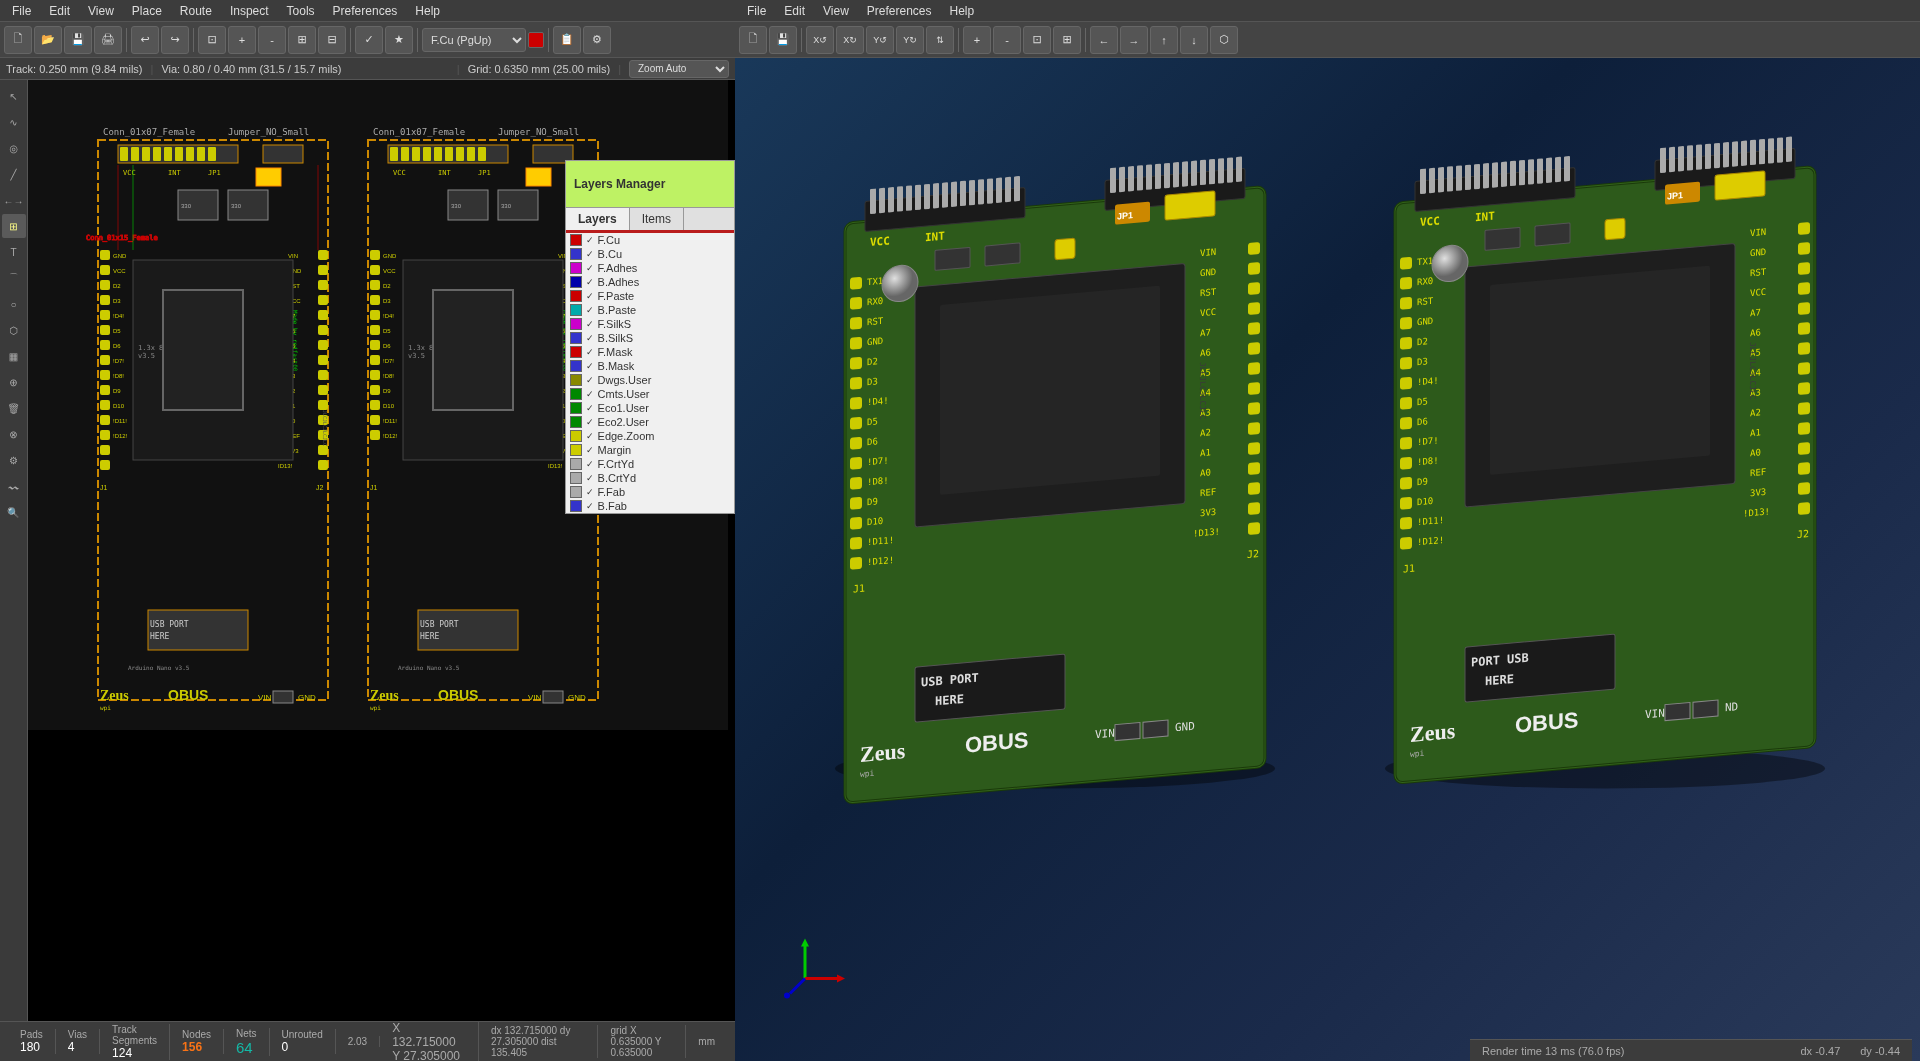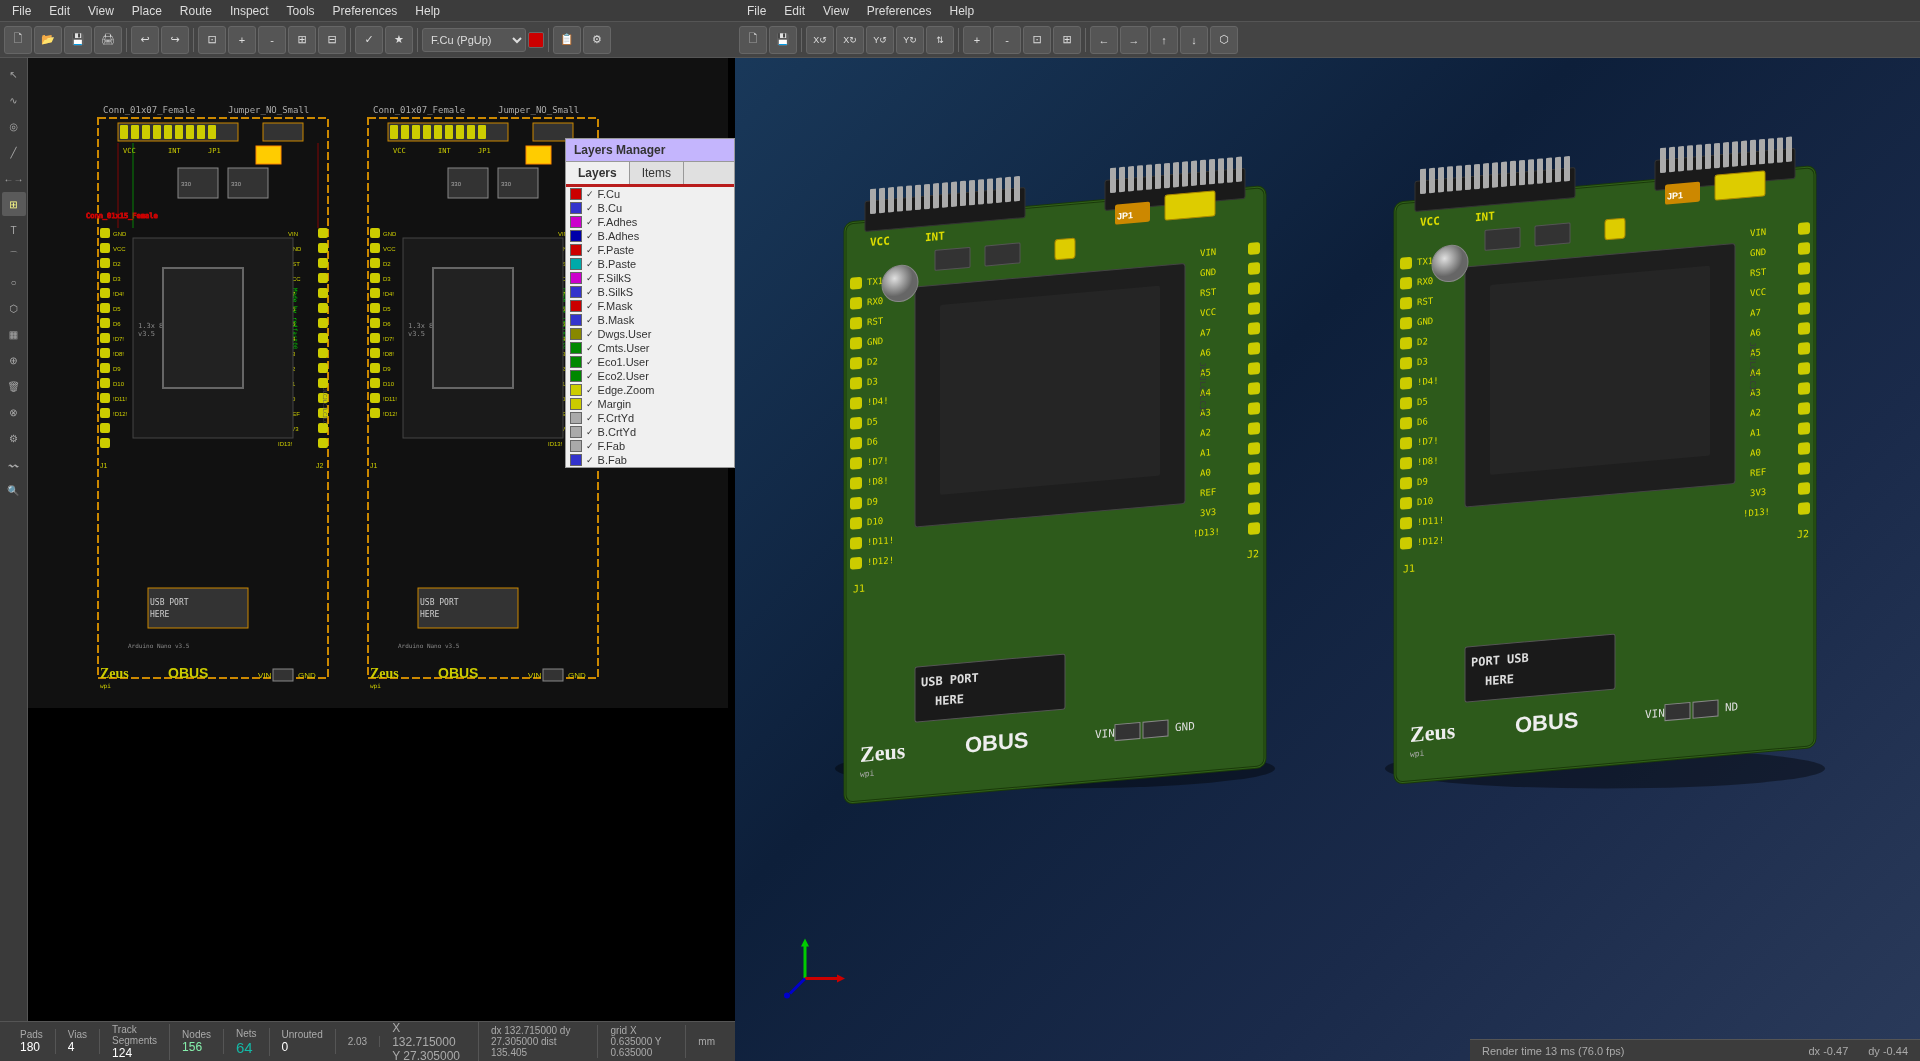--- a/index.html
+++ b/index.html
@@ -44,21 +44,21 @@
     .side-btn.active { background: #5a5a5a; color: #fff; }
 
     
     .pcb-canvas { flex: 1; background: #000; position: relative; overflow: hidden; }
 
     
     .layers-panel {
       position: absolute; top: 80px; right: 0; width: 170px; background: #f0f0f0;
       border: 1px solid #999; z-index: 10;
     }
-    .layers-title { background: #c4b5fd; padding: 4px 8px; font-size: 12px; font-weight: bold; color: #333; border-bottom: 1px solid #999; }
+    .layers-title { background: #bef264; padding: 16px 8px; font-size: 12px; font-weight: bold; color: #333; border-bottom: 1px solid #999; }
     .layers-tabs { display: flex; background: #e0e0e0; border-bottom: 3px solid #b91c1c; }
     .layers-tab {
       padding: 4px 12px; font-size: 12px; cursor: pointer; color: #333; border-right: 1px solid #999;
     }
     .layers-tab.active { background: #f0f0f0; font-weight: bold; }
     .layer-item { display: flex; align-items: center; padding: 1px 4px; gap: 4px; font-size: 11px; color: #333; cursor: pointer; }
     .layer-color { width: 12px; height: 12px; border: 1px solid #666; flex-shrink: 0; }
     .layer-name { font-size: 11px; }
 
     
@@ -72,21 +72,21 @@
     .status-bar {
       position: absolute; bottom: 0; left: 0; width: 735px; height: 40px;
       background: #3c3c3c; border-top: 1px solid #555; display: flex; align-items: center;
       padding: 0 8px; gap: 0; font-size: 11px;
     }
     .status-item { padding: 0 12px; border-right: 1px solid #555; color: #ccc; }
     .status-item:last-child { border-right: none; }
     .status-label { color: #aaa; font-size: 10px; }
 
     .right-status-bar {
-      position: absolute; bottom: 0; left: 735px; right: 0; height: 22px;
+      position: absolute; bottom: 0; left: 735px; right: 8px; height: 22px;
       background: #3c3c3c; border-top: 1px solid #555; display: flex; align-items: center;
       padding: 0 12px; font-size: 11px; color: #aaa; gap: 20px;
     }
 
     
     .addr-bar {
       height: 22px; background: #3c3c3c; border-bottom: 1px solid #555;
       display: flex; align-items: center; padding: 0 6px; gap: 8px; font-size: 11px; color: #ccc;
     }
   </style>
@@ -128,20 +128,31 @@
     <div class="toolbar-separator"></div>
     <select class="toolbar-dropdown" style="width:104px;">
       <option>F.Cu (PgUp)</option>
     </select>
     <div class="toolbar-btn" style="background:#cc0000; width:16px; height:16px; border-radius:2px;"></div>
     <div class="toolbar-separator"></div>
     <div class="toolbar-btn">📋</div>
     <div class="toolbar-btn">⚙</div>
   </div>
 
+  <div class="addr-bar">
+    <span style="color:#ccc;">Track: 0.250 mm (9.84 mils)</span>
+    <span style="color:#555;">|</span>
+    <span style="color:#ccc;">Via: 0.80 / 0.40 mm (31.5 / 15.7 mils)</span>
+    <span style="color:#555; margin-left:auto;">|</span>
+    <span style="color:#ccc;">Grid: 0.6350 mm (25.00 mils)</span>
+    <span style="color:#555;">|</span>
+    <select class="toolbar-dropdown" style="width:100px; height:18px; font-size:10px;">
+      <option>Zoom Auto</option>
+    </select>
+  </div>
 
   <div class="left-content" style="position:relative; flex:1; overflow:hidden;">
 
     <div class="side-toolbar">
       <div class="side-btn">↖</div>
       <div class="side-btn">∿</div>
       <div class="side-btn">◎</div>
       <div class="side-btn">╱</div>
       <div class="side-btn">←→</div>
       <div class="side-btn active" style="background:#5a5a5a; color:#ff8;">⊞</div>
@@ -538,21 +549,21 @@
     <div class="status-item">
       <div class="status-label">Vias</div>
       <div style="color:#fff; font-size:12px;">4</div>
     </div>
     <div class="status-item">
       <div class="status-label">Track Segments</div>
       <div style="color:#fff; font-size:12px;">124</div>
     </div>
     <div class="status-item">
       <div class="status-label">Nodes</div>
-      <div style="color:#86efac; font-size:12px;">156</div>
+      <div style="color:#f97316; font-size:12px;font-weight:bold;">156</div>
     </div>
     <div class="status-item">
       <div class="status-label">Nets</div>
       <div style="color:#14b8a6; font-size:15px;">64</div>
     </div>
     <div class="status-item">
       <div class="status-label">Unrouted</div>
       <div style="color:#fff; font-size:12px;">0</div>
     </div>
     <div style="flex:1;"></div>

